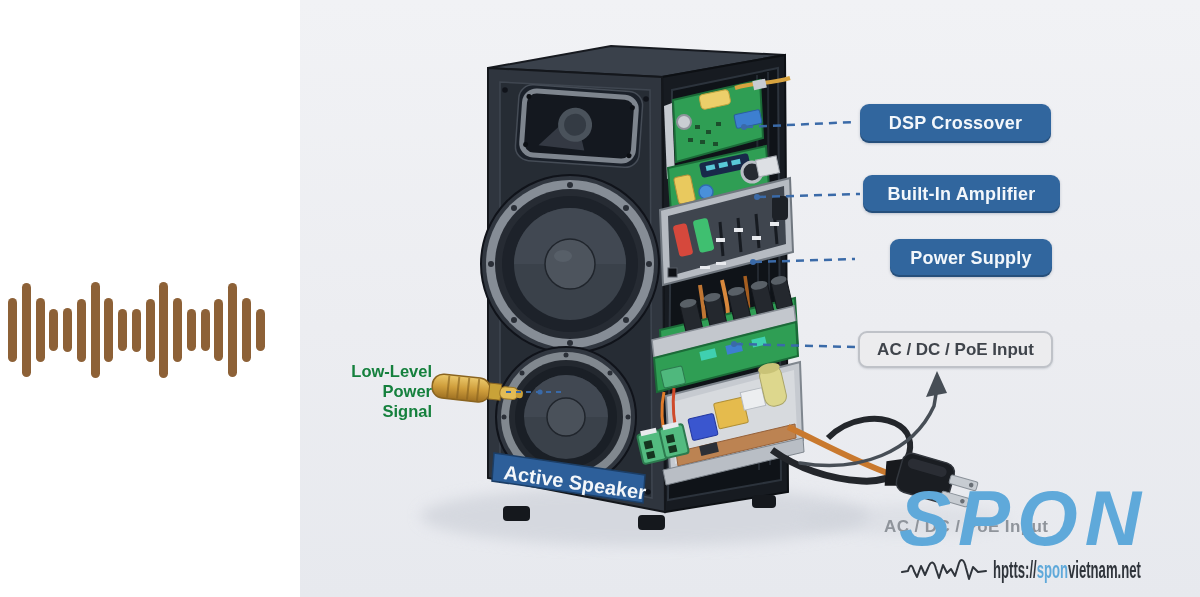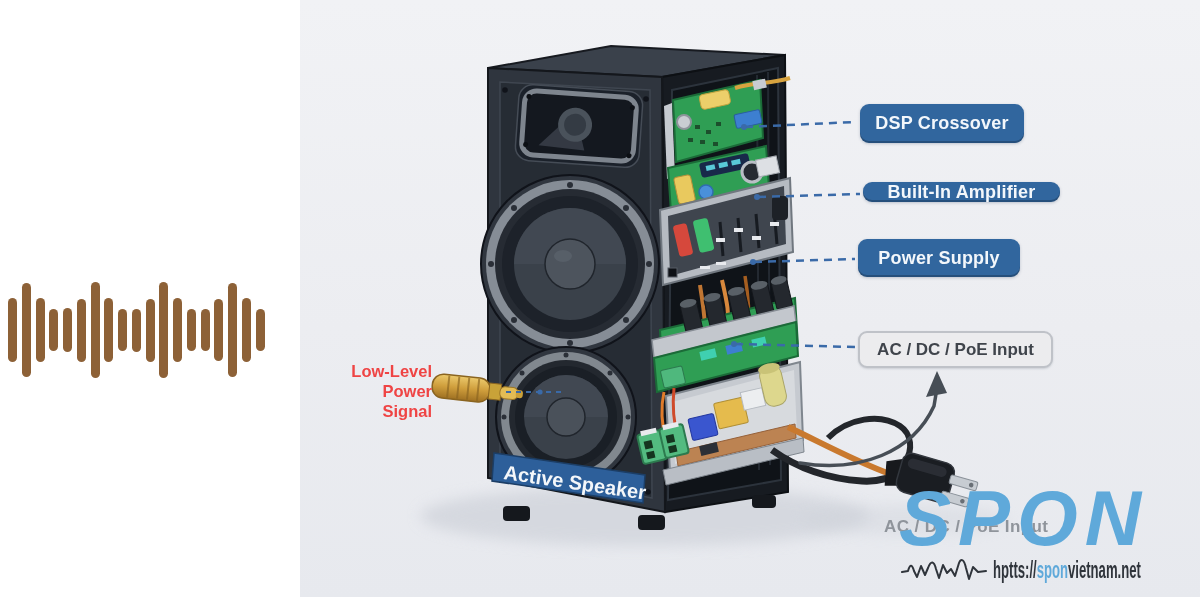--- a/index.html
+++ b/index.html
@@ -12,27 +12,27 @@
             align-items:center;justify-content:space-between;z-index:2;}
   .wf-bar{width:9px;border-radius:5px;background:var(--waveform-brown);}
   
   .spk-svg{position:absolute;left:360px;top:20px;width:660px;height:540px;z-index:2;}
   .overlay-svg{position:absolute;left:0;top:0;width:1200px;height:597px;z-index:4;pointer-events:none;}
   
   .lbl-blue{position:absolute;display:flex;align-items:center;justify-content:center;
             background:var(--label-blue);color:#f3f7fb;font-weight:700;font-size:18px;
             border-radius:9px;z-index:5;box-shadow:inset 0 -2px 0 rgba(0,0,0,.22), 0 1px 3px rgba(40,60,90,.25);
             letter-spacing:.2px;}
-  .lbl-dsp{left:860px;top:104px;width:164px;height:39px;}
-  .lbl-amp{left:863px;top:182px;width:197px;height:20px;}
-  .lbl-psu{left:858px;top:239px;width:162px;height:38px;}
+  .lbl-dsp{left:860px;top:104px;width:191px;height:39px;}
+  .lbl-amp{left:863px;top:175px;width:197px;height:38px;}
+  .lbl-psu{left:890px;top:239px;width:162px;height:38px;}
   .lbl-input{position:absolute;left:858px;top:331px;width:191px;height:33px;display:flex;align-items:center;
              justify-content:center;background:var(--label-gray-bg);border:2px solid #bfc2c8;border-radius:9px;
              color:#3f444b;font-weight:700;font-size:17px;z-index:5;box-shadow:0 1px 2px rgba(60,70,90,.18);}
-  .lbl-low{position:absolute;left:330px;top:361px;width:102px;text-align:right;color:#ef4444;
+  .lbl-low{position:absolute;left:330px;top:361px;width:102px;text-align:right;color:#15803d;
            font-weight:700;font-size:16.5px;line-height:20px;z-index:5;}
   
   .power-caption{position:absolute;left:884px;top:517px;color:#8f949b;font-weight:700;font-size:17px;
                  letter-spacing:.4px;z-index:3;}
   .spon{position:absolute;left:899px;top:483px;font-style:italic;font-weight:800;font-size:78px;
         line-height:0.9;letter-spacing:7px;color:var(--logo-blue);z-index:6;}
   .logo-row{position:absolute;left:900px;top:556px;display:flex;align-items:center;gap:5px;z-index:6;}
   .url{white-space:nowrap;font-weight:700;font-size:23px;color:var(--url-dark);
        transform:scaleX(.57);transform-origin:left center;letter-spacing:0;}
   .url .brand{color:var(--logo-blue);}

